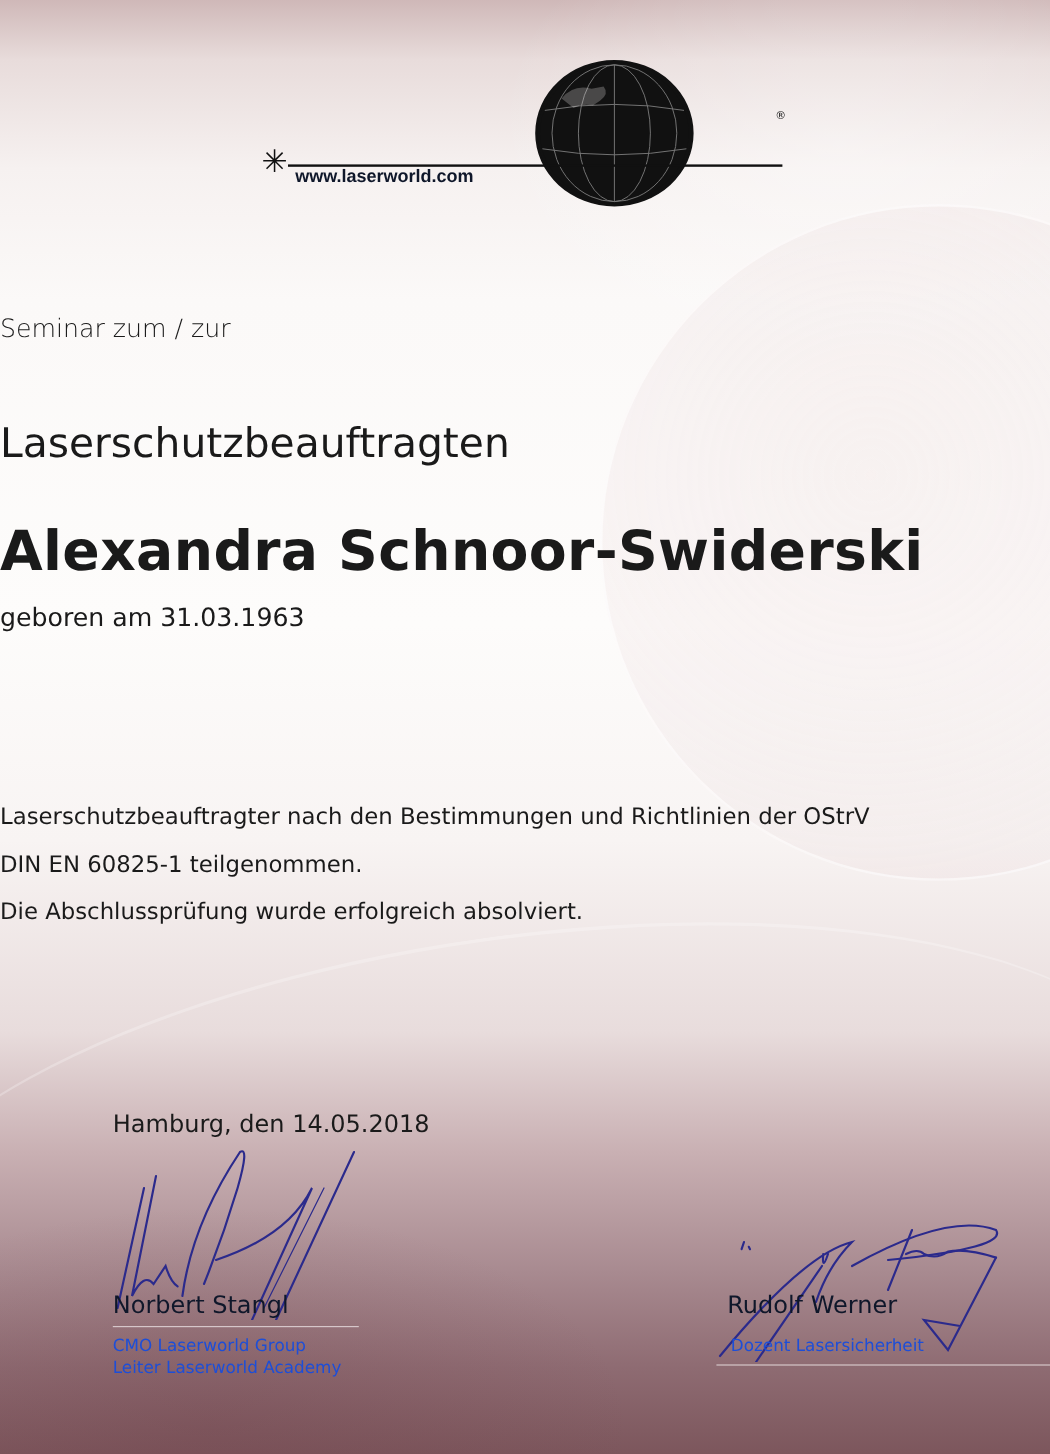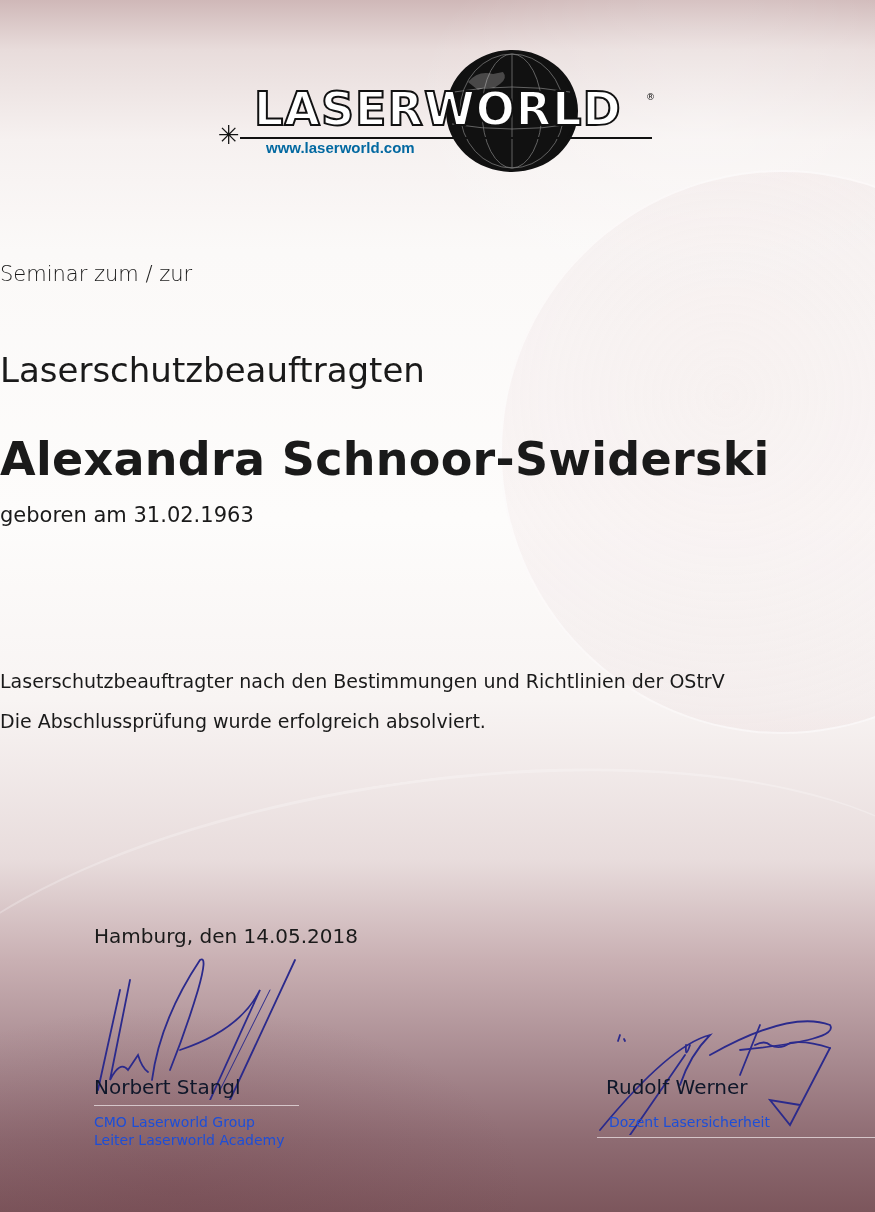--- a/index.html
+++ b/index.html
@@ -39,21 +39,21 @@
       -webkit-text-stroke: 2px #111;
       line-height: 1;
     }
     .logo .reg {
       position: absolute; left: 428px; top: 42px; font-size: 9px; color: #111;
     }
     .logo .rule {
       position: absolute; left: 22px; top: 87px; width: 412px; height: 2px; background: #111;
     }
     .logo .url {
-      position: absolute; left: 48px; top: 89px; font-size: 15px; font-weight: bold; color: #0369a1;
+      position: absolute; left: 28px; top: 89px; font-size: 15px; font-weight: bold; color: #0f172a;
       font-family: "Liberation Sans", sans-serif;
     }
     .logo .star {
       position: absolute; left: 0px; top: 72px; font-size: 26px; color: #111; line-height: 1;
     }
     .center { position: absolute; left: 0; width: 875px; text-align: left; }
     .seminar { top: 262px; font-size: 21px; font-weight: 300; }
     .course { top: 350px; font-size: 34px; }
     .name { top: 432px; font-size: 46px; font-weight: bold; letter-spacing: 0.3px; }
     .born { top: 503px; font-size: 21px; }
@@ -81,33 +81,33 @@
         <ellipse cx="64" cy="59" rx="30" ry="57"></ellipse>
         <ellipse cx="64" cy="59" rx="52" ry="57"></ellipse>
         <line x1="64" y1="2" x2="64" y2="116"></line>
         <path d="M6 40 Q64 30 122 40"></path>
         <path d="M4 72 Q64 82 124 72"></path>
       </g>
       <path d="M20 30 Q30 18 45 22 L55 20 Q60 26 52 32 L46 36 Q38 34 30 38 Z" fill="#f4eeee" opacity="0.25"></path>
     </svg>
   </div>
   <span class="star">✳</span>
-  <span class="wordmark">LASERWORLD</span>
   <span class="reg">®</span>
   <div class="rule"></div>
   <span class="url">www.laserworld.com</span>
 </div>
 
 <div class="center seminar">Seminar zum / zur</div>
 <div class="center course">Laserschutzbeauftragten</div>
 <div class="center name">Alexandra Schnoor-Swiderski</div>
-<div class="center born">geboren am 31.02.1963</div>
+<div class="center born">geboren am 31.03.1963</div>
 
 <div class="center body-text">
   <div>Laserschutzbeauftragter nach den Bestimmungen und Richtlinien der OStrV</div>
+  <div>DIN EN 60825-1 teilgenommen.</div>
   <div>Die Abschlussprüfung wurde erfolgreich absolviert.</div>
 </div>
 
 <div class="place">Hamburg, den 14.05.2018</div>
 
 <svg class="sig-left" viewBox="0 0 230 150">
   <g fill="none" stroke="#2b2a8c" stroke-width="1.8" stroke-linecap="round">
     <path d="M30 40 L8 140 M40 30 L20 130 Q30 110 38 120 L48 105 Q52 118 58 122"></path>
     <path d="M62 130 Q70 70 110 10 Q118 5 108 40 Q96 80 80 120"></path>
     <path d="M90 100 Q150 80 170 40 L120 150"></path>

